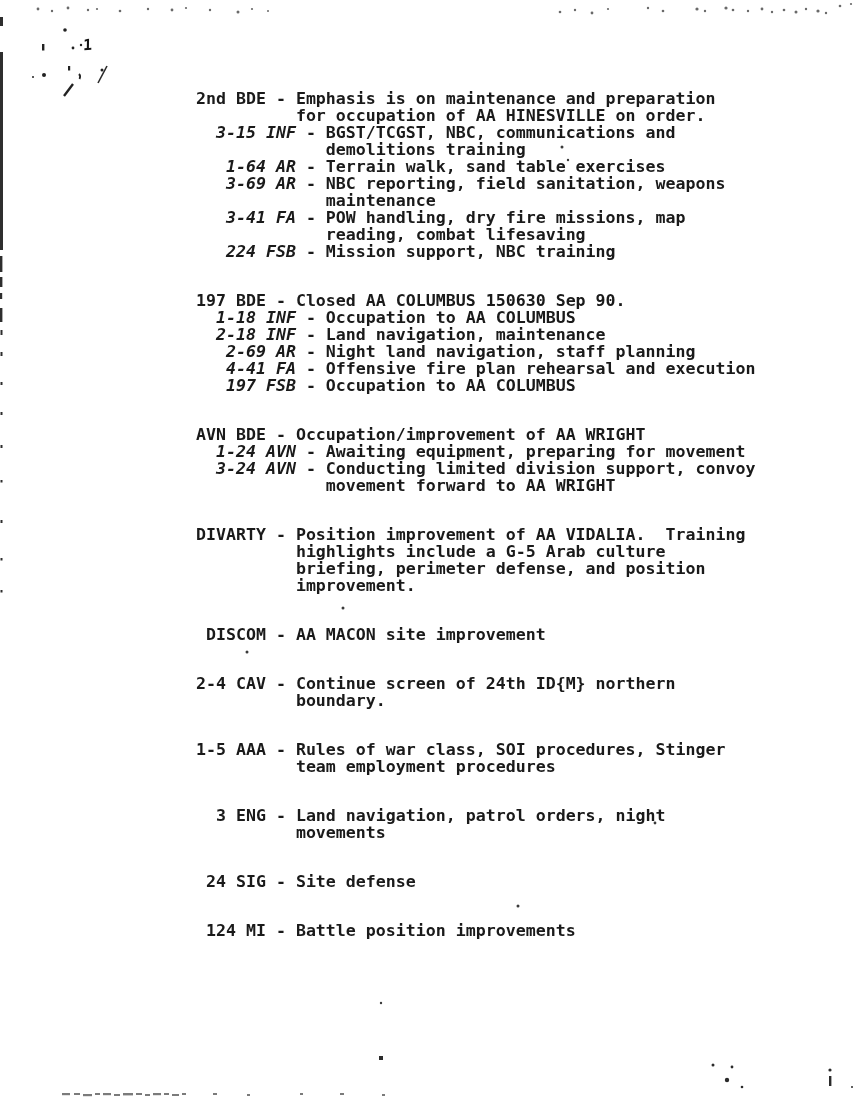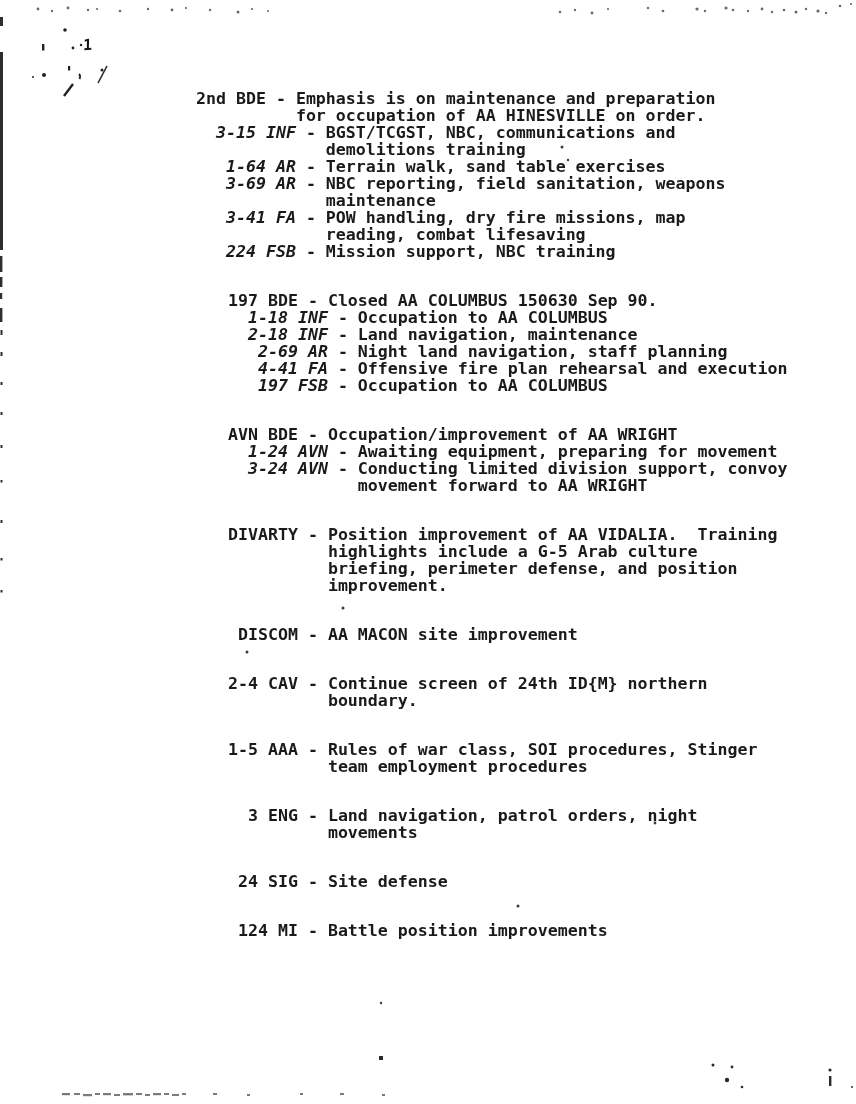--- a/index.html
+++ b/index.html
@@ -19,21 +19,21 @@
   .doc-text {
     position: absolute;
     left: 196px;
     top: 90px;
     font-size: 16.6px;
     line-height: 17px;
     font-weight: 700;
     color: #1a1a1a;
     white-space: pre;
   }
-  .section + .section { margin-top: 32px; margin-left: 32px; }
+  .section + .section { margin-top: 32px; }
   .entry { display: flex; align-items: flex-start; }
   .unit {
     display: block;
     width: 7ch;
     text-align: right;
     white-space: pre;
   }
   .entry--sub .unit { width: 10ch; font-style: italic; }
   .sep {
     display: block;

